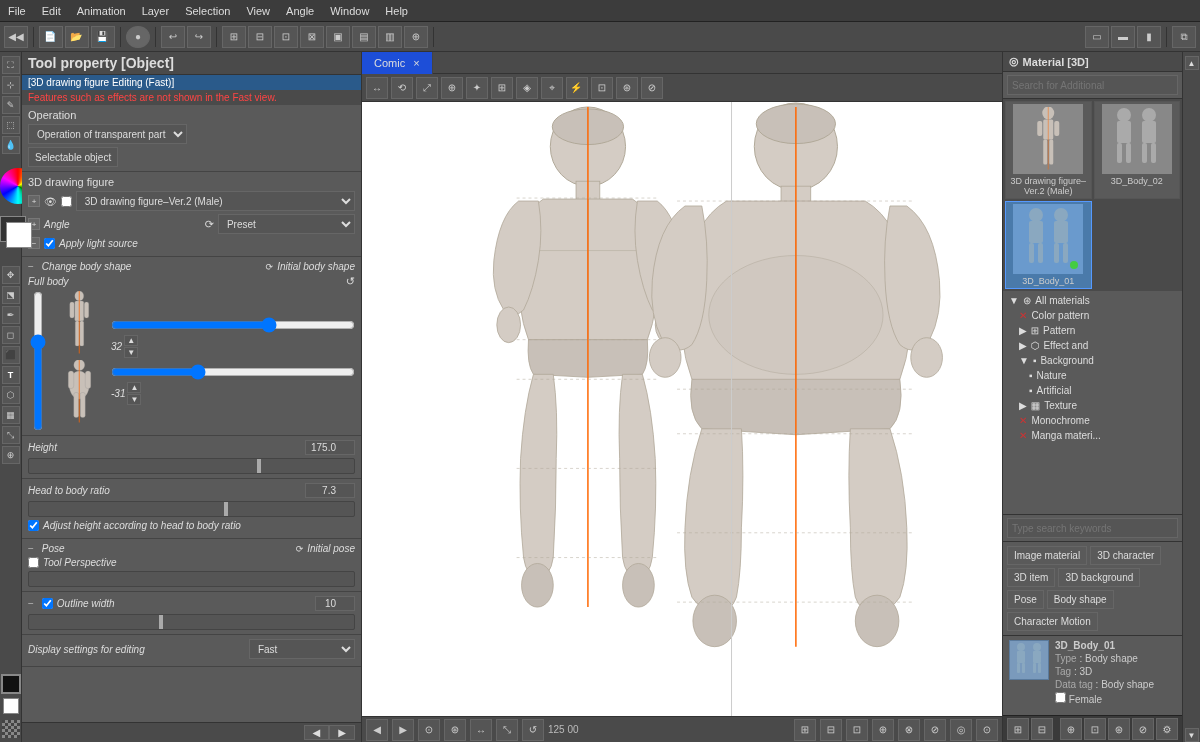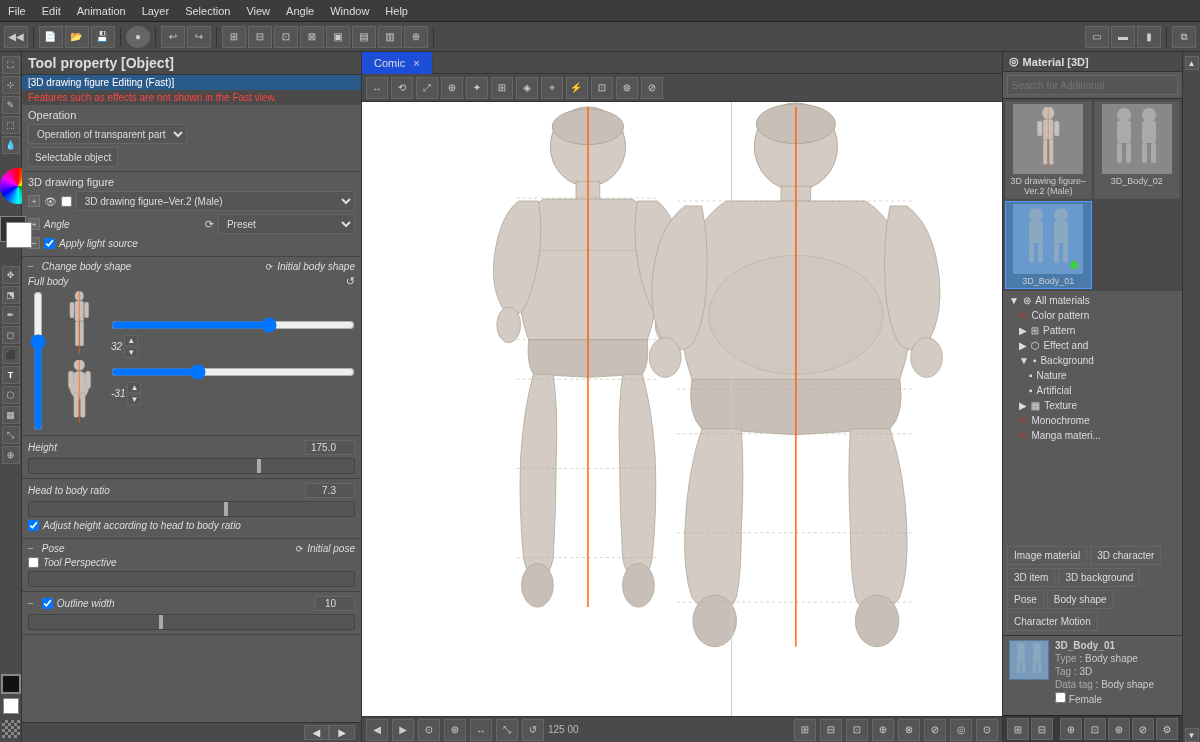--- a/index.html
+++ b/index.html
@@ -342,20 +342,29 @@
         <input type="checkbox" checked="" style="">
         <span class="tool-label">Outline width</span>
         <span style="flex:1"></span>
         <input type="number" class="num-input" value="10" style="width: 40px;">
       </div>
       <div style="position:relative;height:16px;background:#555;border-radius:2px;border:1px solid #444;margin-top:2px;">
         <div style="position:absolute;left:40%;top:0;width:4px;height:100%;background:#aaa;"></div>
       </div>
     </div>
 
+    <div class="tool-section">
+      <div class="tool-row">
+        <span class="tool-label">Display settings for editing</span>
+        <span style="flex:1"></span>
+        <select class="tool-select" style="width:70px;">
+          <option>Fast</option>
+        </select>
+      </div>
+    </div>
 
     <div style="flex:1"></div>
 
     <div style="display:flex;align-items:center;justify-content:flex-end;padding:2px 6px;background:#4a4a4a;border-top:1px solid #333;">
       <button style="background:#555;border:1px solid #666;color:#ddd;font-size:10px;padding:1px 8px;cursor:pointer;">◀</button>
       <button style="background:#555;border:1px solid #666;color:#ddd;font-size:10px;padding:1px 8px;cursor:pointer;">▶</button>
     </div>
   </div>
 
   <div class="canvas-area">
@@ -606,20 +615,23 @@
           <span style="color:#cc3333;">✕</span>
           <span>Monochrome</span>
         </div>
 
         <div class="mat-item mat-indent">
           <span style="color:#cc3333;">✕</span>
           <span>Manga materi...</span>
         </div>
       </div>
 
+      <div style="padding:3px 4px;border-top:1px solid #333;border-bottom:1px solid #333;">
+        <input type="text" style="background: rgb(85, 85, 85); border: 1px solid rgb(102, 102, 102); color: rgb(221, 221, 221); font-size: 10px; padding: 2px 4px; width: 100%; height: 20px;" placeholder="Type search keywords">
+      </div>
 
       <div class="mat-buttons">
         <button class="mat-btn">Image material</button>
         <button class="mat-btn">3D character</button>
         <button class="mat-btn">3D item</button>
         <button class="mat-btn">3D background</button>
         <button class="mat-btn">Pose</button>
         <button class="mat-btn">Body shape</button>
         <button class="mat-btn">Character Motion</button>
       </div>

